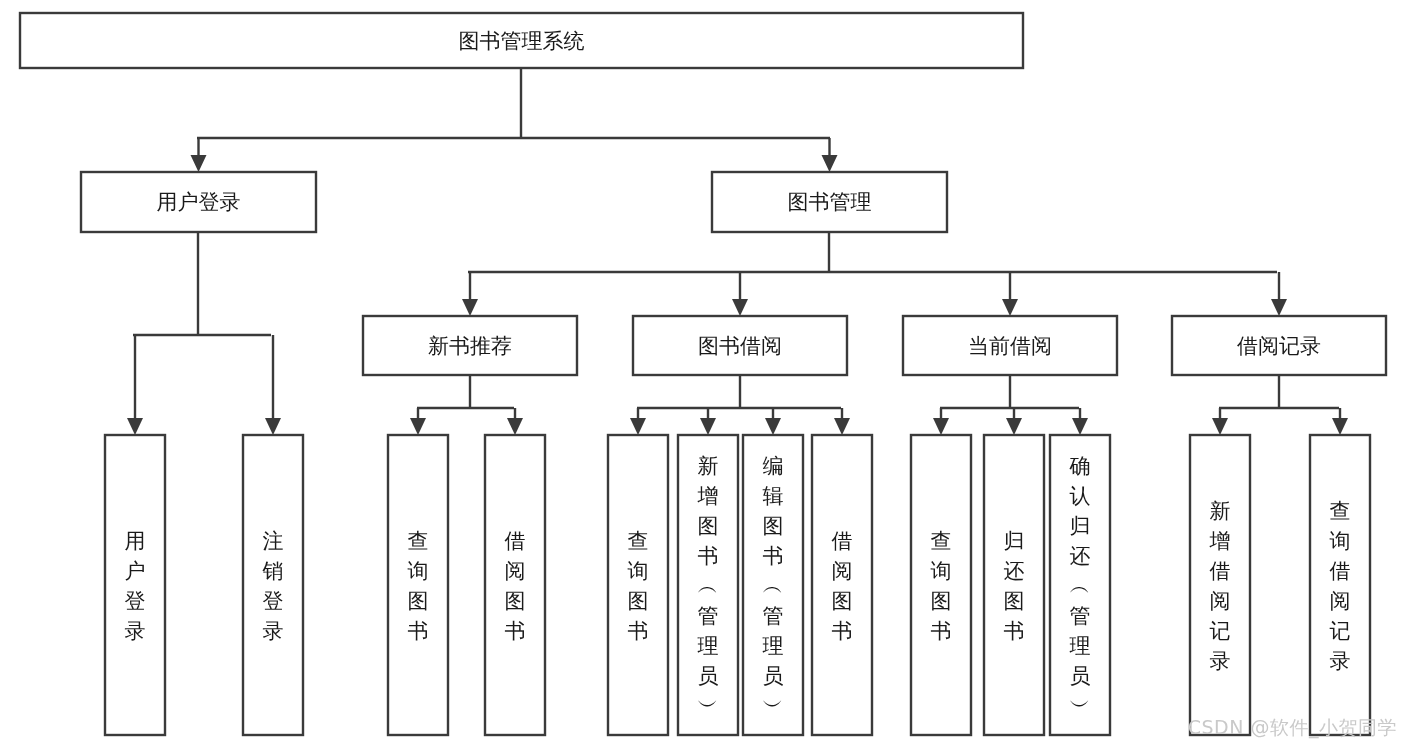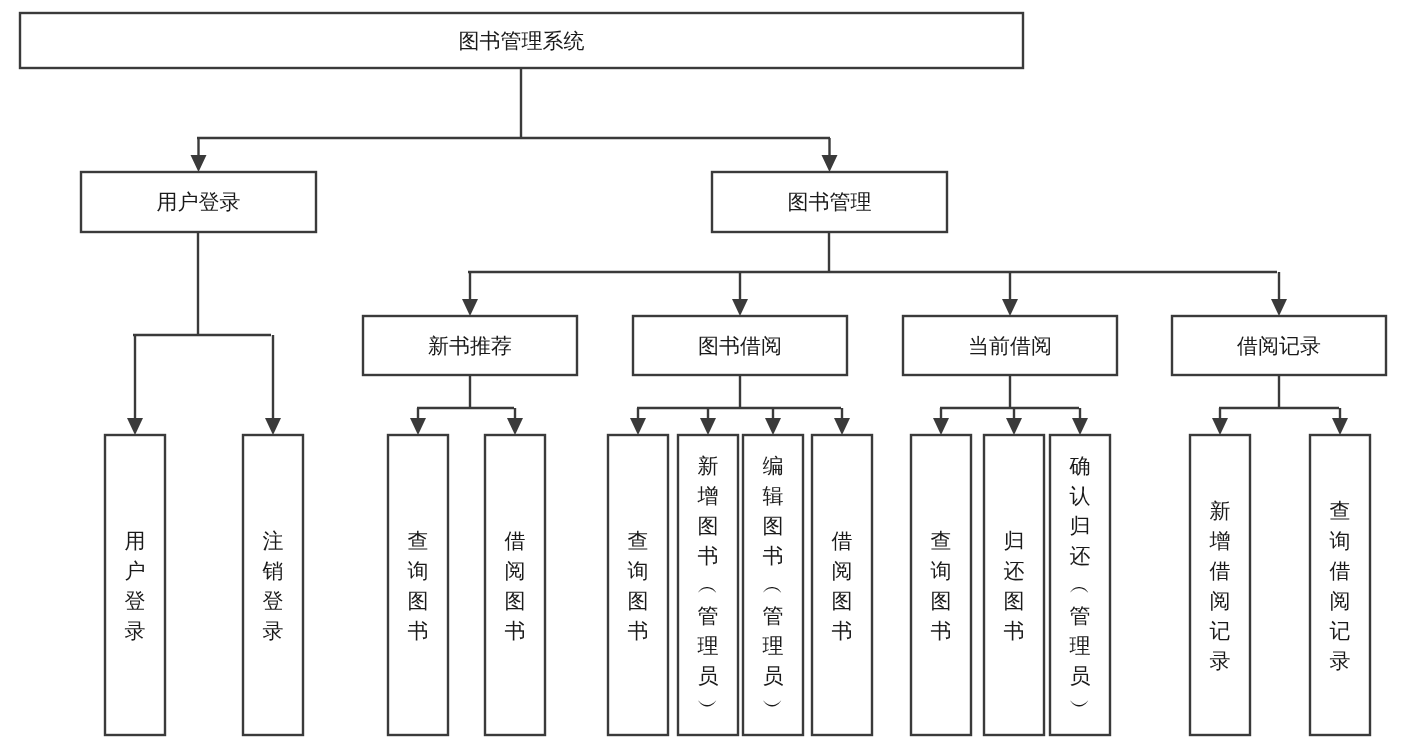--- a/index.html
+++ b/index.html
@@ -199,13 +199,14 @@
         <g>
           <rect x="1190" y="435" width="60" height="300" class="node-box"></rect>
           <text x="1220" y="518" class="leaf-label"><tspan x="1220" dy="0">新</tspan><tspan x="1220" dy="30">增</tspan><tspan x="1220" dy="30">借</tspan><tspan x="1220" dy="30">阅</tspan><tspan x="1220" dy="30">记</tspan><tspan x="1220" dy="30">录</tspan></text>
         </g>
         <g>
           <rect x="1310" y="435" width="60" height="300" class="node-box"></rect>
           <text x="1340" y="518" class="leaf-label"><tspan x="1340" dy="0">查</tspan><tspan x="1340" dy="30">询</tspan><tspan x="1340" dy="30">借</tspan><tspan x="1340" dy="30">阅</tspan><tspan x="1340" dy="30">记</tspan><tspan x="1340" dy="30">录</tspan></text>
         </g>
       </g>
   </svg>
+  <div class="watermark">CSDN @软件_小贺同学</div>
 </div>
 
 </body></html>

